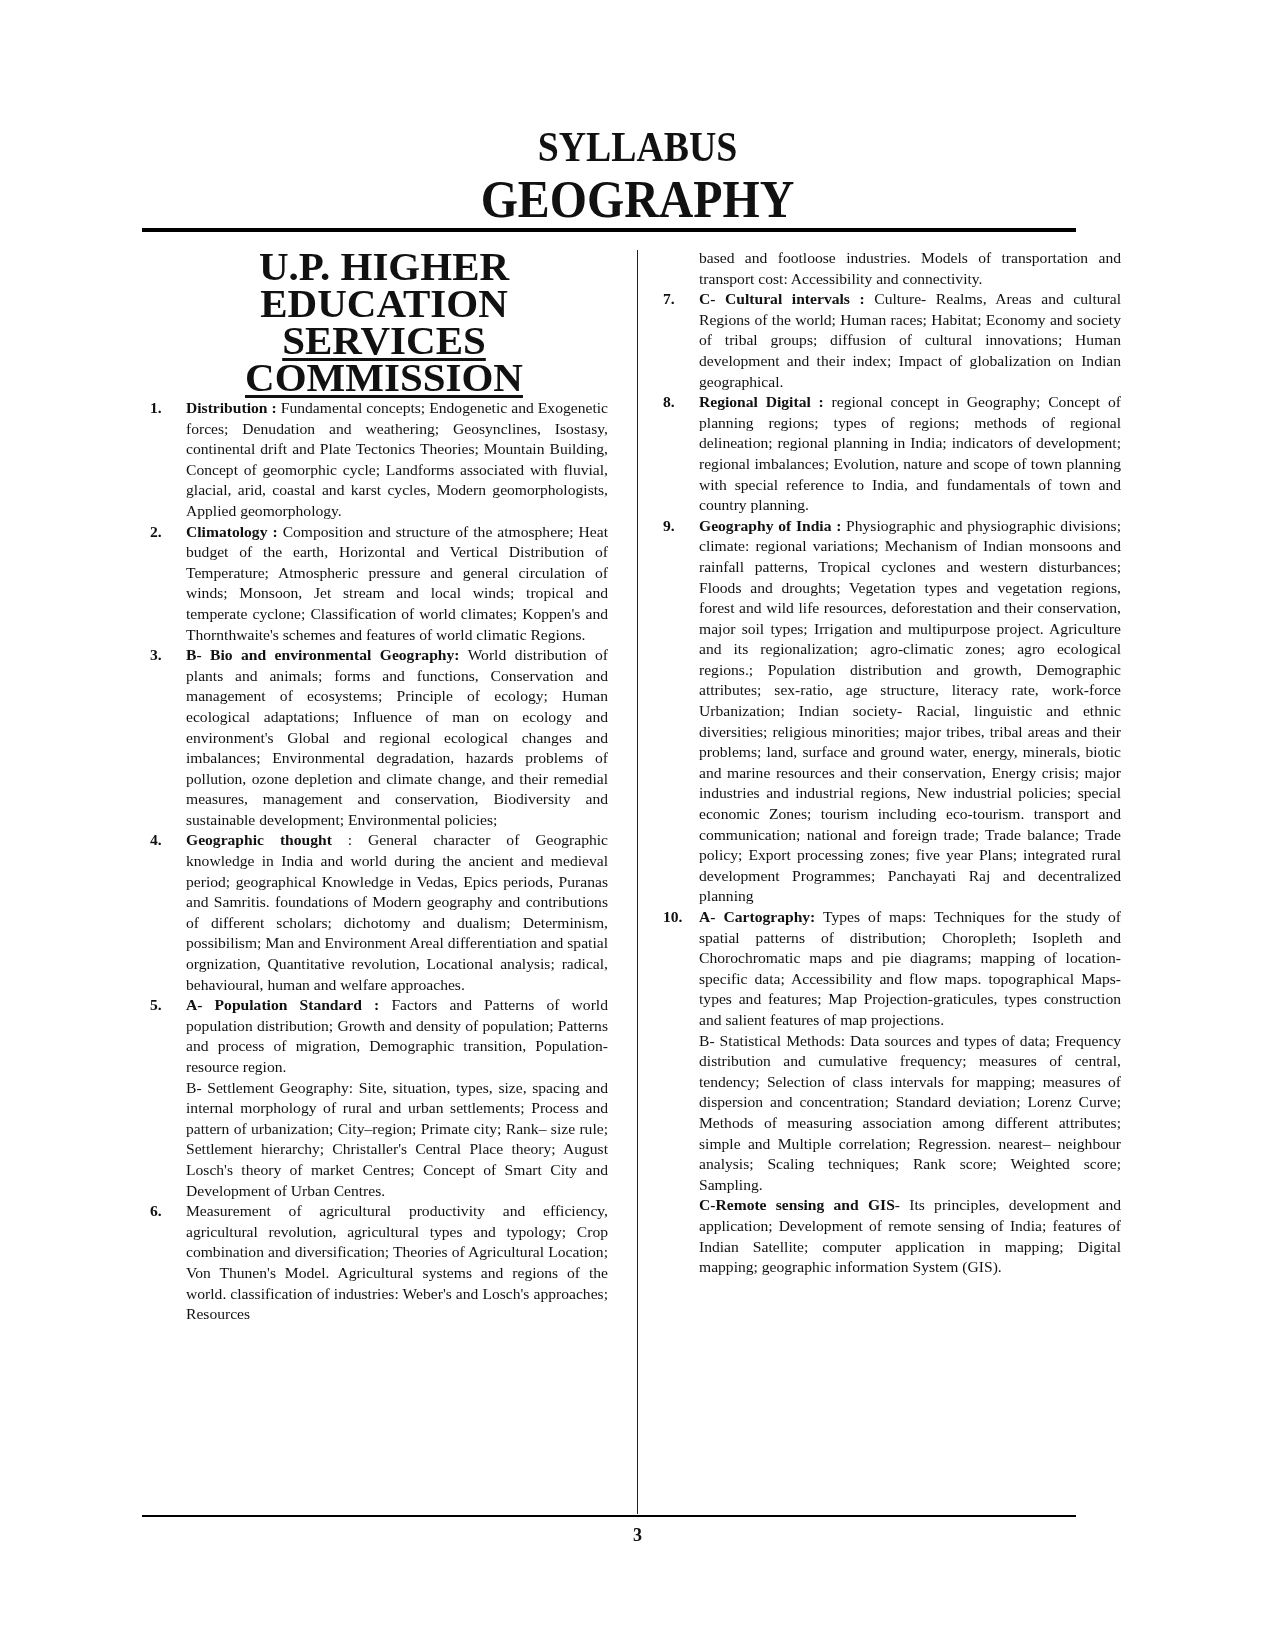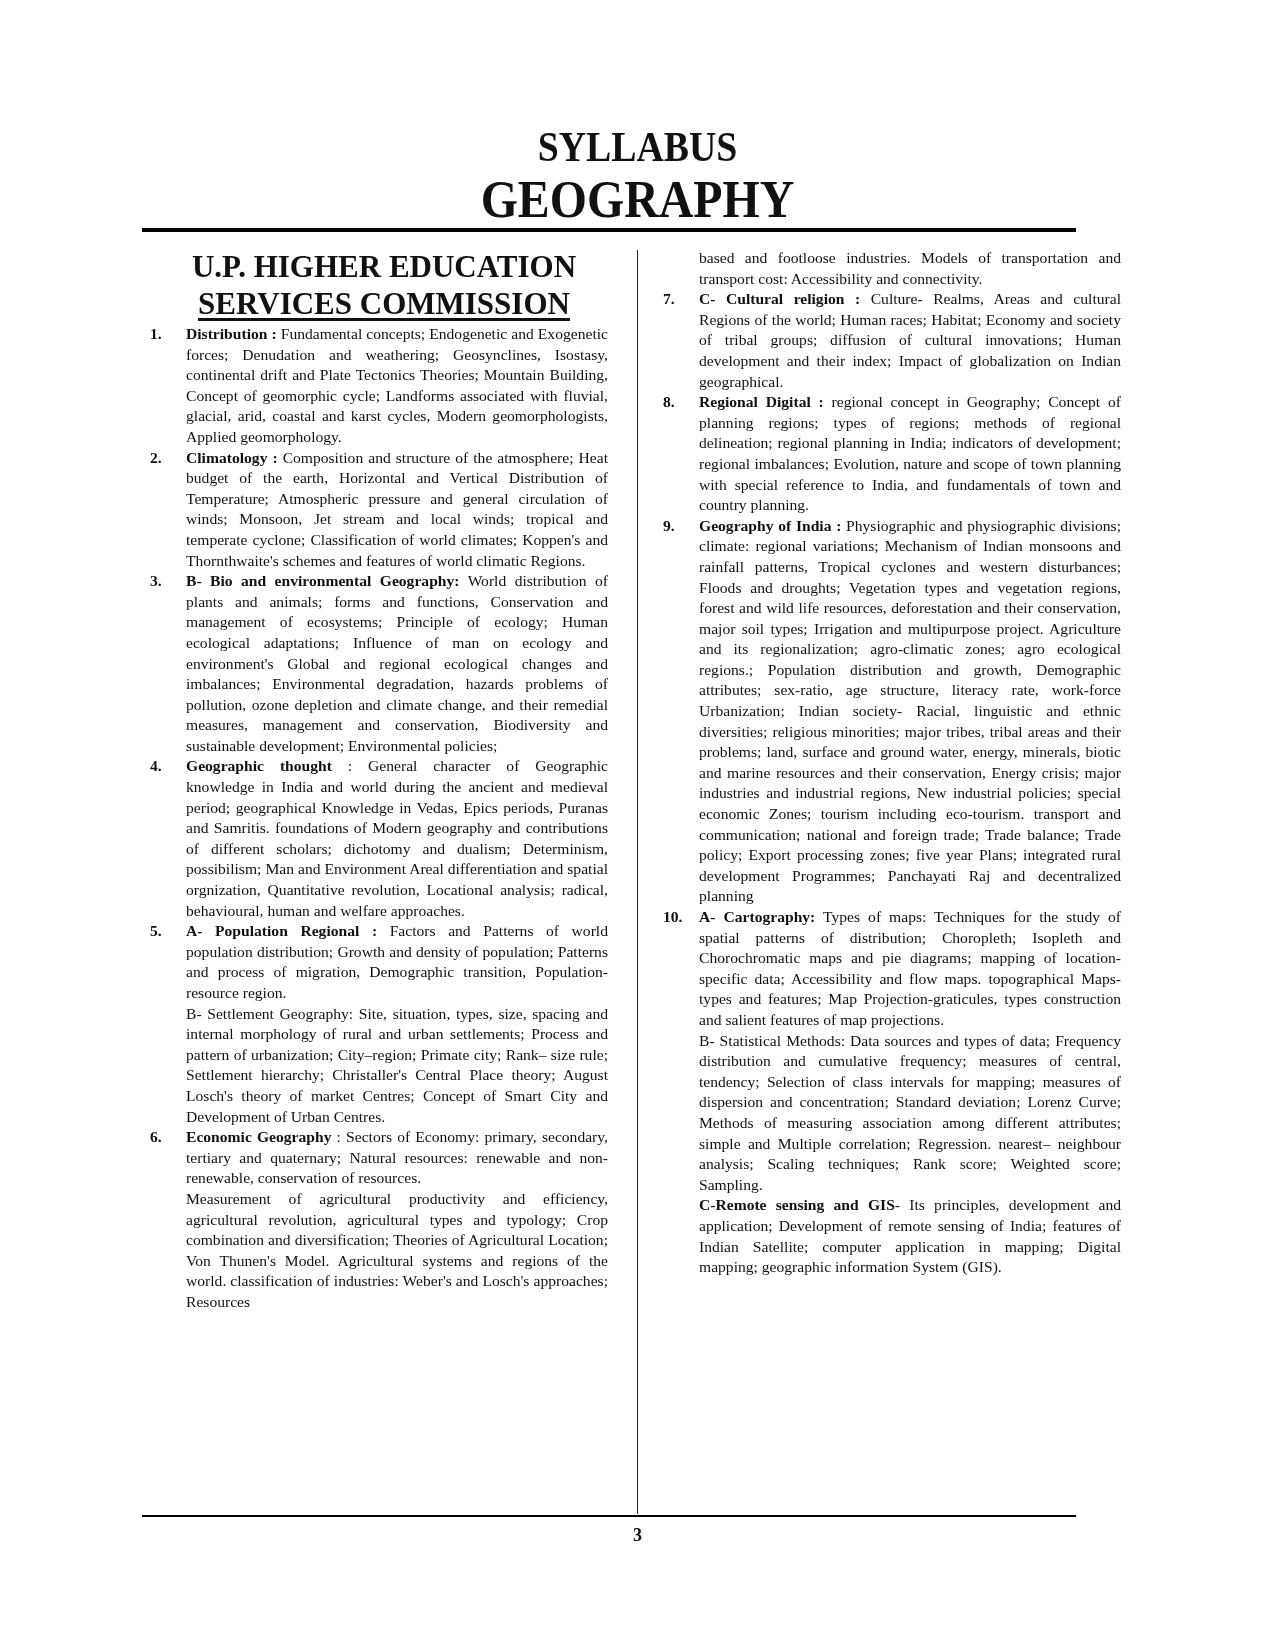--- a/index.html
+++ b/index.html
@@ -12,21 +12,21 @@
             font-weight: bold; font-size: 52px; line-height: 56px;
             transform: scaleX(0.92); transform-origin: 637px 0; }
   .top-rule { position: absolute; top: 228px; left: 142px; width: 934px; height: 4px; background: #000; }
   .bottom-rule { position: absolute; top: 1515px; left: 142px; width: 934px; height: 2px; background: #000; }
   .col-divider { position: absolute; top: 250px; left: 637px; width: 1px; height: 1264px; background: #222; }
   .page-number { position: absolute; top: 1525px; left: 0; width: 1275px; text-align: center;
                  font-weight: bold; font-size: 18px; }
   .col { position: absolute; top: 248px; width: 460px; font-size: 15.6px; line-height: 20.6px; }
   .col.left { left: 148px; }
   .col.right { left: 661px; }
-  .commission { text-align: center; font-weight: bold; font-size: 31px; line-height: 37px;
+  .commission { text-align: center; font-weight: bold; font-size: 41px; line-height: 37px;
                 margin-left: 12px; margin-bottom: 2px; }
   .commission .u { text-decoration: underline; text-decoration-thickness: 3px; text-underline-offset: 4px; margin-top: 32px; }
   .item { position: relative; padding-left: 38px; text-align: justify; }
   .item .num { position: absolute; left: 2px; top: 0; font-weight: bold; }
   .item p { margin: 0; text-align: justify; }
   .b { font-weight: bold; }
   .cont { padding-left: 38px; text-align: justify; margin: 0; }
 </style>
 </head>
 <body>
@@ -53,37 +53,36 @@
       <div class="item">
         <span class="num">3.</span>
         <p><span class="b">B- Bio and environmental Geography:</span><span> World distribution of plants and animals; forms and functions, Conservation and management of ecosystems; Principle of ecology; Human ecological adaptations; Influence of man on ecology and environment's Global and regional ecological changes and imbalances; Environmental degradation, hazards problems of pollution, ozone depletion and climate change, and their remedial measures, management and conservation, Biodiversity and sustainable development; Environmental policies;</span></p>
       </div>
       <div class="item">
         <span class="num">4.</span>
         <p><span class="b">Geographic thought</span><span> : General character of Geographic knowledge in India and world during the ancient and medieval period; geographical Knowledge in Vedas, Epics periods, Puranas and Samritis. foundations of Modern geography and contributions of different scholars; dichotomy and dualism; Determinism, possibilism; Man and Environment Areal differentiation and spatial orgnization, Quantitative revolution, Locational analysis; radical, behavioural, human and welfare approaches.</span></p>
       </div>
       <div class="item">
         <span class="num">5.</span>
-        <p><span class="b">A- Population Regional :</span><span> Factors and Patterns of world population distribution; Growth and density of population; Patterns and process of migration, Demographic transition, Population- resource region.</span></p>
+        <p><span class="b">A- Population Standard :</span><span> Factors and Patterns of world population distribution; Growth and density of population; Patterns and process of migration, Demographic transition, Population- resource region.</span></p>
         <p><span>B- Settlement Geography: Site, situation, types, size, spacing and internal morphology of rural and urban settlements; Process and pattern of urbanization; City–region; Primate city; Rank– size rule; Settlement hierarchy; Christaller's Central Place theory; August Losch's theory of market Centres; Concept of Smart City and Development of Urban Centres.</span></p>
       </div>
       <div class="item">
         <span class="num">6.</span>
-        <p><span class="b">Economic Geography</span><span> : Sectors of Economy: primary, secondary, tertiary and quaternary; Natural resources: renewable and non-renewable, conservation of resources.</span></p>
         <p><span>Measurement of agricultural productivity and efficiency, agricultural revolution, agricultural types and typology; Crop combination and diversification; Theories of Agricultural Location; Von Thunen's Model. Agricultural systems and regions of the world. classification of industries: Weber's and Losch's approaches; Resources</span></p>
       </div>
     </div>
 </div>
 
 <div class="col right">
   <p class="cont">based and footloose industries. Models of transportation and transport cost: Accessibility and connectivity.</p>
   <div id="right-items">
       <div class="item">
         <span class="num">7.</span>
-        <p><span class="b">C- Cultural religion :</span><span> Culture- Realms, Areas and cultural Regions of the world; Human races; Habitat; Economy and society of tribal groups; diffusion of cultural innovations; Human development and their index; Impact of globalization on Indian geographical.</span></p>
+        <p><span class="b">C- Cultural intervals :</span><span> Culture- Realms, Areas and cultural Regions of the world; Human races; Habitat; Economy and society of tribal groups; diffusion of cultural innovations; Human development and their index; Impact of globalization on Indian geographical.</span></p>
       </div>
       <div class="item">
         <span class="num">8.</span>
         <p><span class="b">Regional Digital :</span><span> regional concept in Geography; Concept of planning regions; types of regions; methods of regional delineation; regional planning in India; indicators of development; regional imbalances; Evolution, nature and scope of town planning with special reference to India, and fundamentals of town and country planning.</span></p>
       </div>
       <div class="item">
         <span class="num">9.</span>
         <p><span class="b">Geography of India :</span><span> Physiographic and physiographic divisions; climate: regional variations; Mechanism of Indian monsoons and rainfall patterns, Tropical cyclones and western disturbances; Floods and droughts; Vegetation types and vegetation regions, forest and wild life resources, deforestation and their conservation, major soil types; Irrigation and multipurpose project. Agriculture and its regionalization; agro-climatic zones; agro ecological regions.; Population distribution and growth, Demographic attributes; sex-ratio, age structure, literacy rate, work-force Urbanization; Indian society- Racial, linguistic and ethnic diversities; religious minorities; major tribes, tribal areas and their problems; land, surface and ground water, energy, minerals, biotic and marine resources and their conservation, Energy crisis; major industries and industrial regions, New industrial policies; special economic Zones; tourism including eco-tourism. transport and communication; national and foreign trade; Trade balance; Trade policy; Export processing zones; five year Plans; integrated rural development Programmes; Panchayati Raj and decentralized planning</span></p>
       </div>
       <div class="item">

